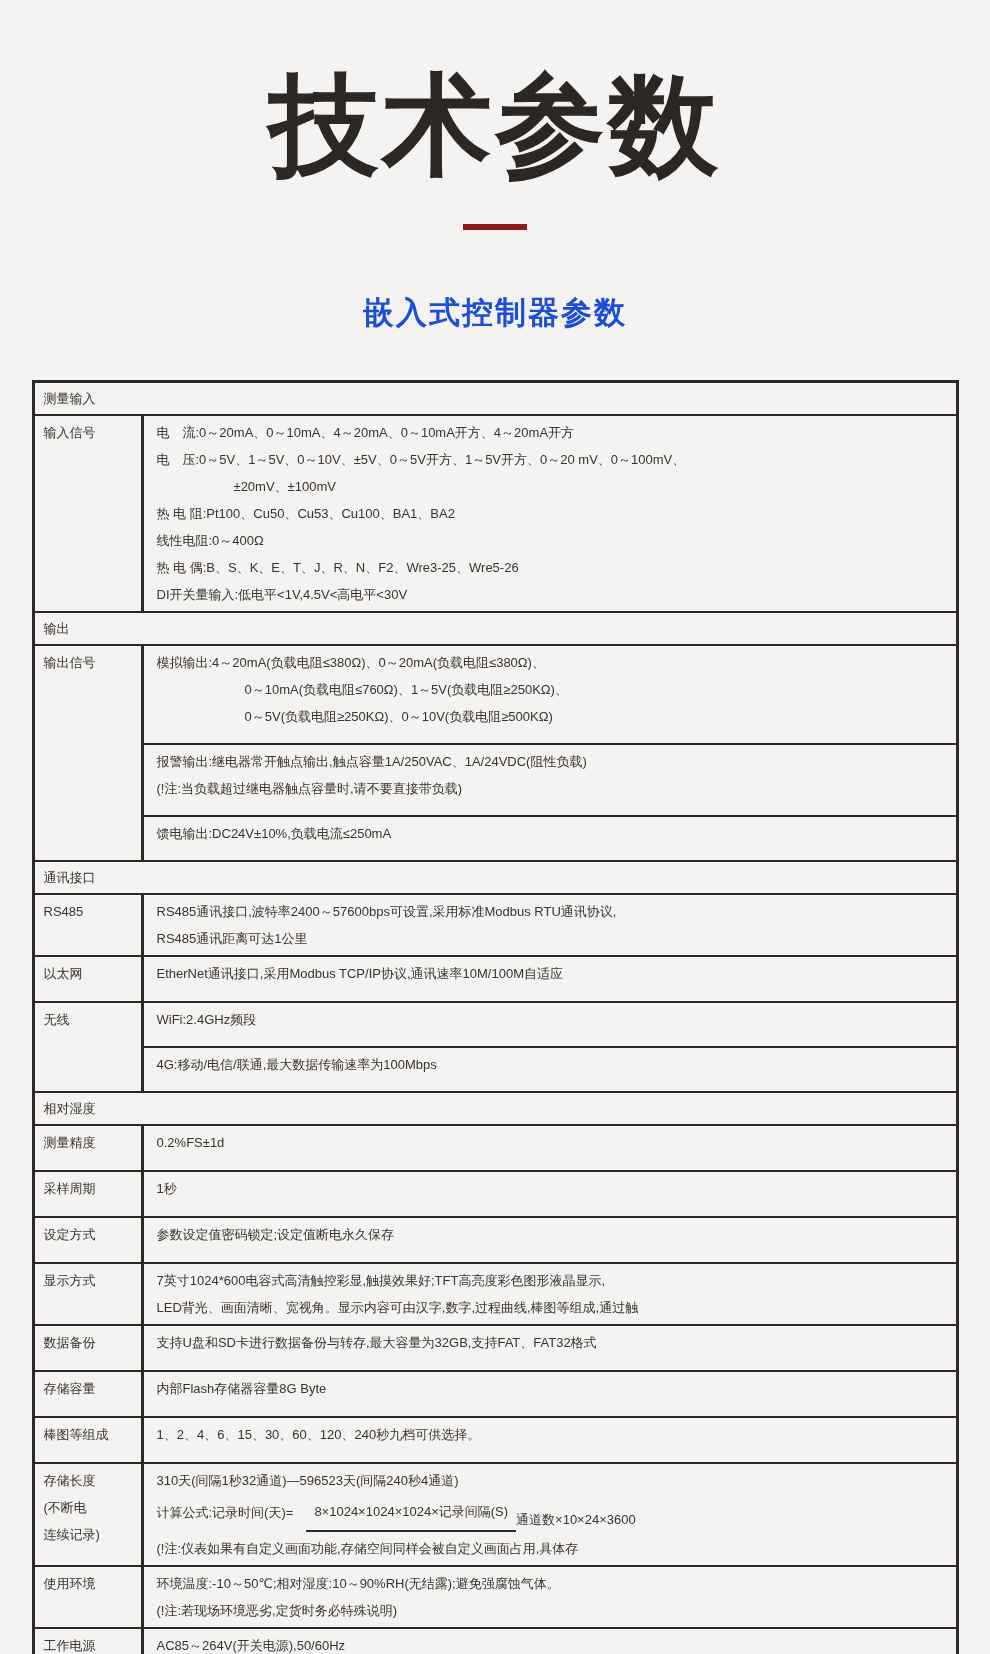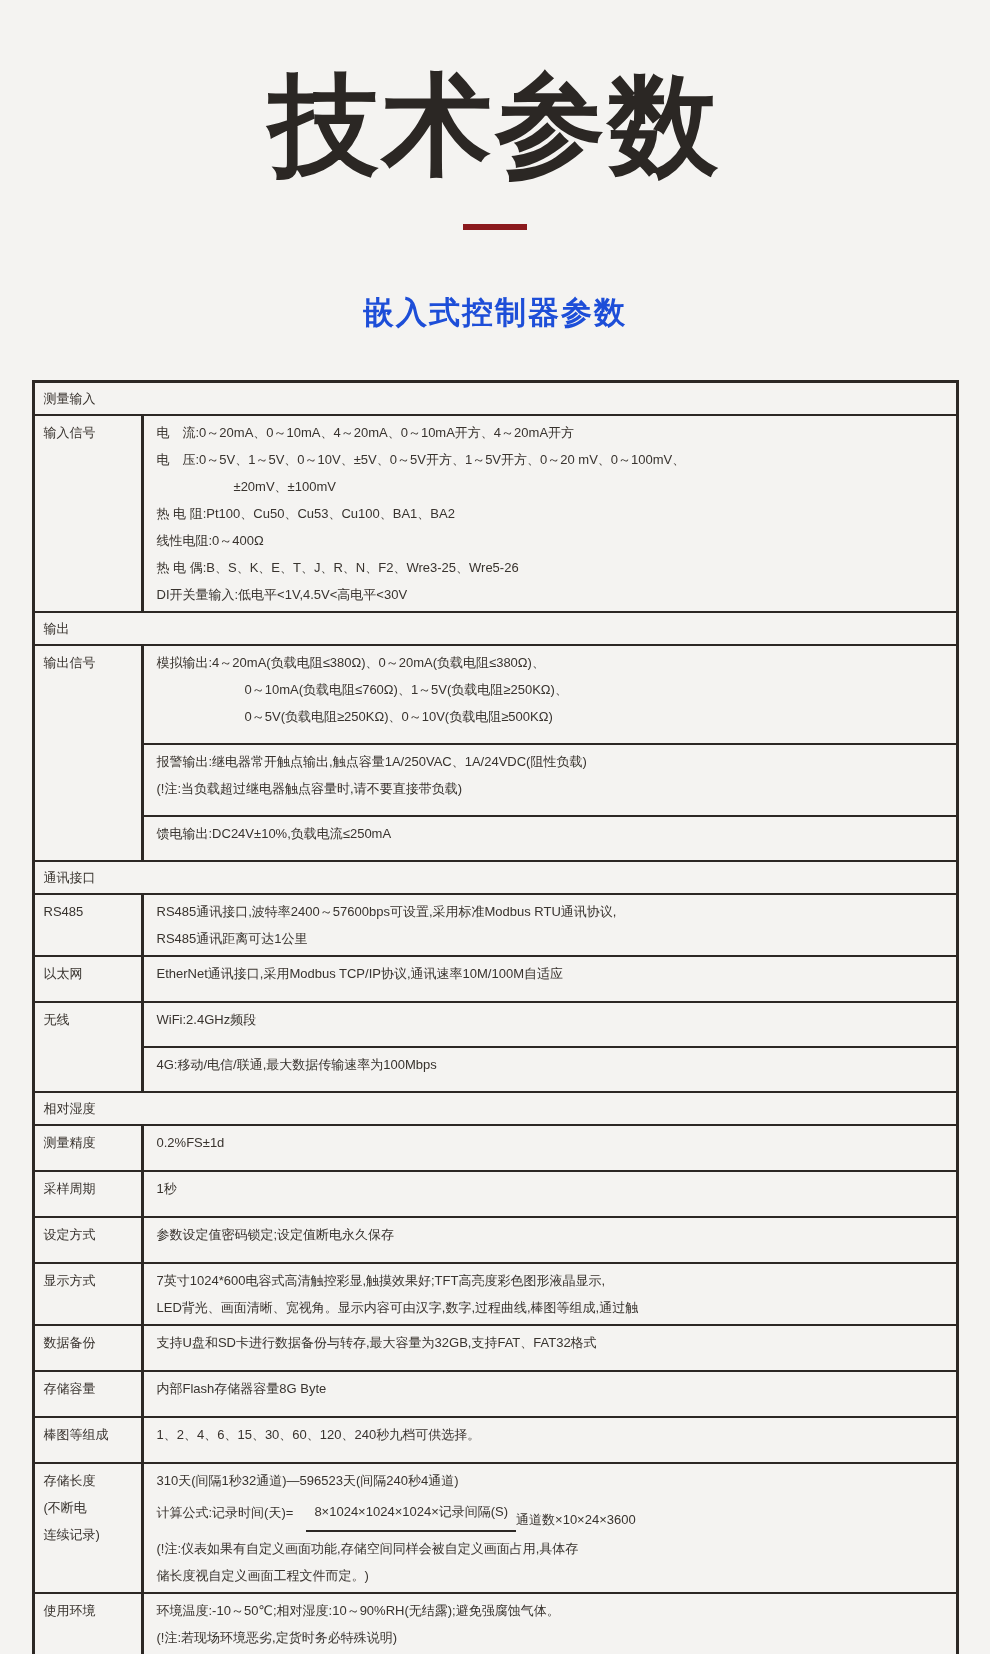--- a/index.html
+++ b/index.html
@@ -228,21 +228,20 @@
       <div class="cell-value pad">
         <div class="vline">310天(间隔1秒32通道)—596523天(间隔240秒4通道)</div>
         <div class="formula-row">
           <span>计算公式:记录时间(天)=</span>
           <span class="fraction">
             <span class="num">8×1024×1024×1024×记录间隔(S)</span>
             <span class="den">通道数×10×24×3600</span>
           </span>
         </div>
         <div class="vline">(!注:仪表如果有自定义画面功能,存储空间同样会被自定义画面占用,具体存</div>
-        <div class="vline">储长度视自定义画面工程文件而定。)</div>
       </div>
     </div>
 
     <div class="trow item">
       <div class="cell-label">使用环境</div>
       <div class="cell-value pad">
         <div class="vline">环境温度:-10～50℃;相对湿度:10～90%RH(无结露);避免强腐蚀气体。</div>
         <div class="vline">(!注:若现场环境恶劣,定货时务必特殊说明)</div>
       </div>
     </div>

